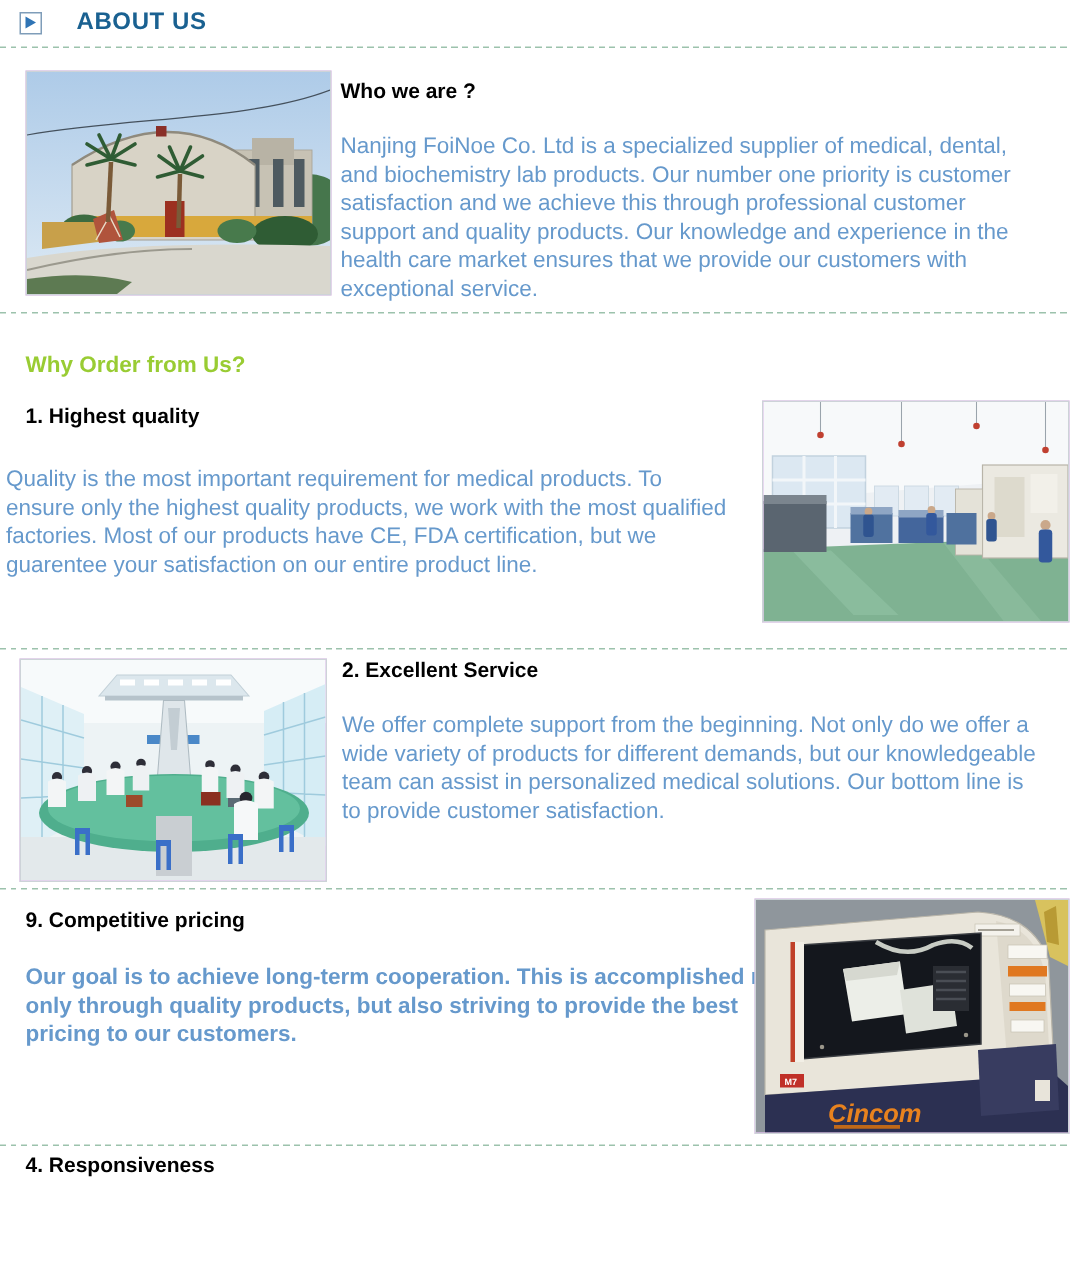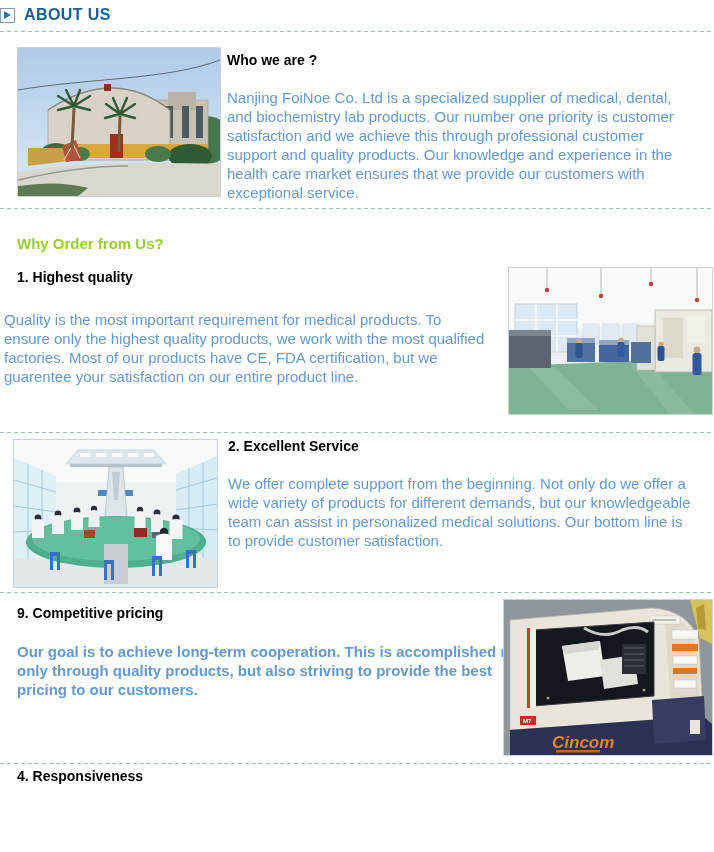--- a/index.html
+++ b/index.html
@@ -1,19 +1,19 @@
 <!DOCTYPE html>
 <html><head>
 <meta charset="utf-8">
 <style>
   html,body { margin:0; padding:0; background:#ffffff; }
   body { font-family:"Liberation Sans", sans-serif; }
   .page { position:relative; width:714px; height:852px; background:#fff; overflow:hidden; }
 
-  .header { position:absolute; top:6px; left:0; display:flex; align-items:center; gap:9px;justify-content:space-between; }
+  .header { position:absolute; top:6px; left:13px; display:flex; align-items:center; gap:23px;justify-content:space-between; }
   .header-icon { width:13px; height:13px; border:1px solid #7f9db9; background:#fff;
                  display:flex; align-items:center; justify-content:center; }
   .header-icon .tri { width:0; height:0; border-top:4px solid transparent;
                       border-bottom:4px solid transparent; border-left:7px solid #2f74b5; }
   .header-title { font-size:16px; font-weight:bold; color:#1a6191; letter-spacing:0.4px; }
 
   .divider { position:absolute; left:0; width:714px; height:1px;
              background-image:repeating-linear-gradient(90deg,#9cc2ac 0 4px,transparent 4px 7px); }
 
   .h-section { position:absolute; font-size:14px; font-weight:bold; color:#000; white-space:nowrap; }

